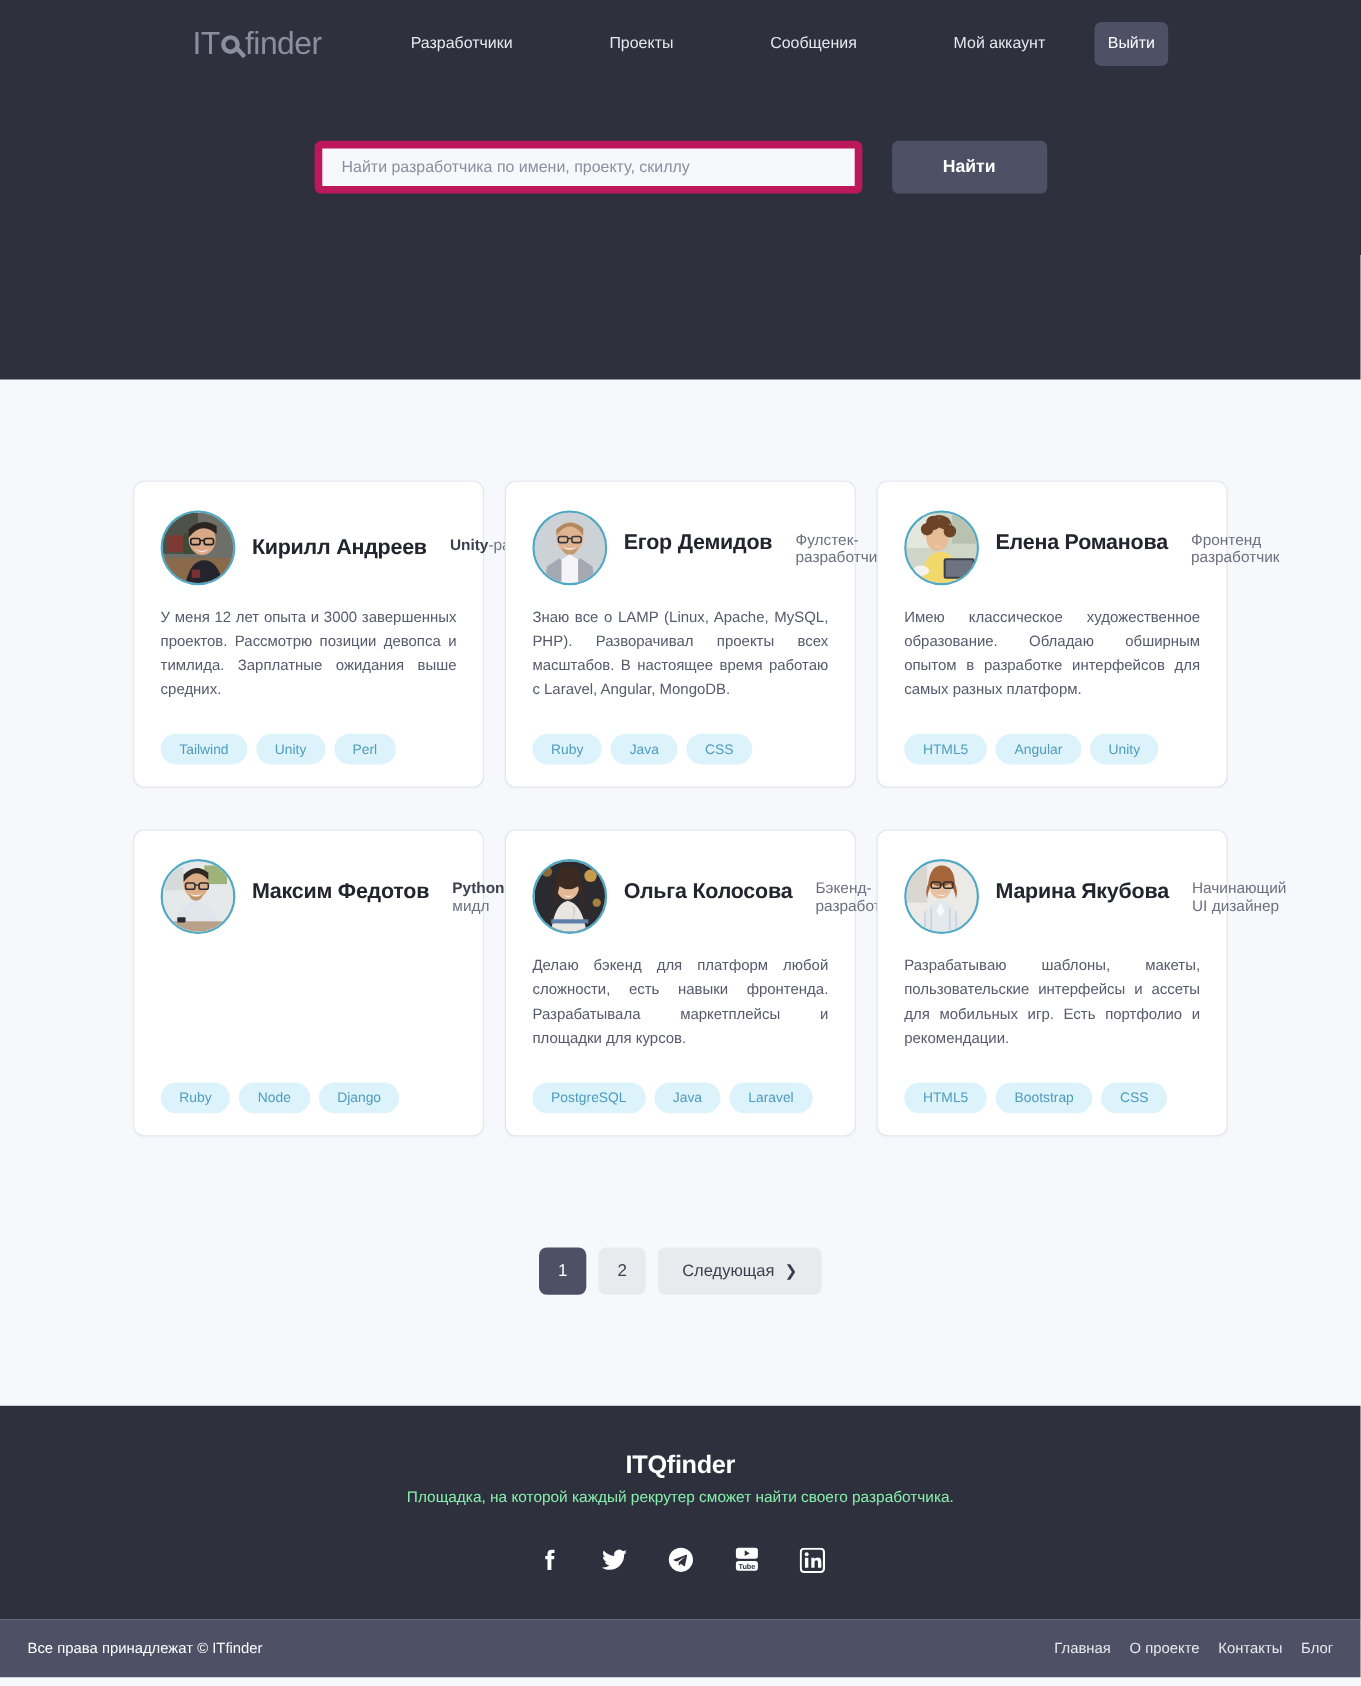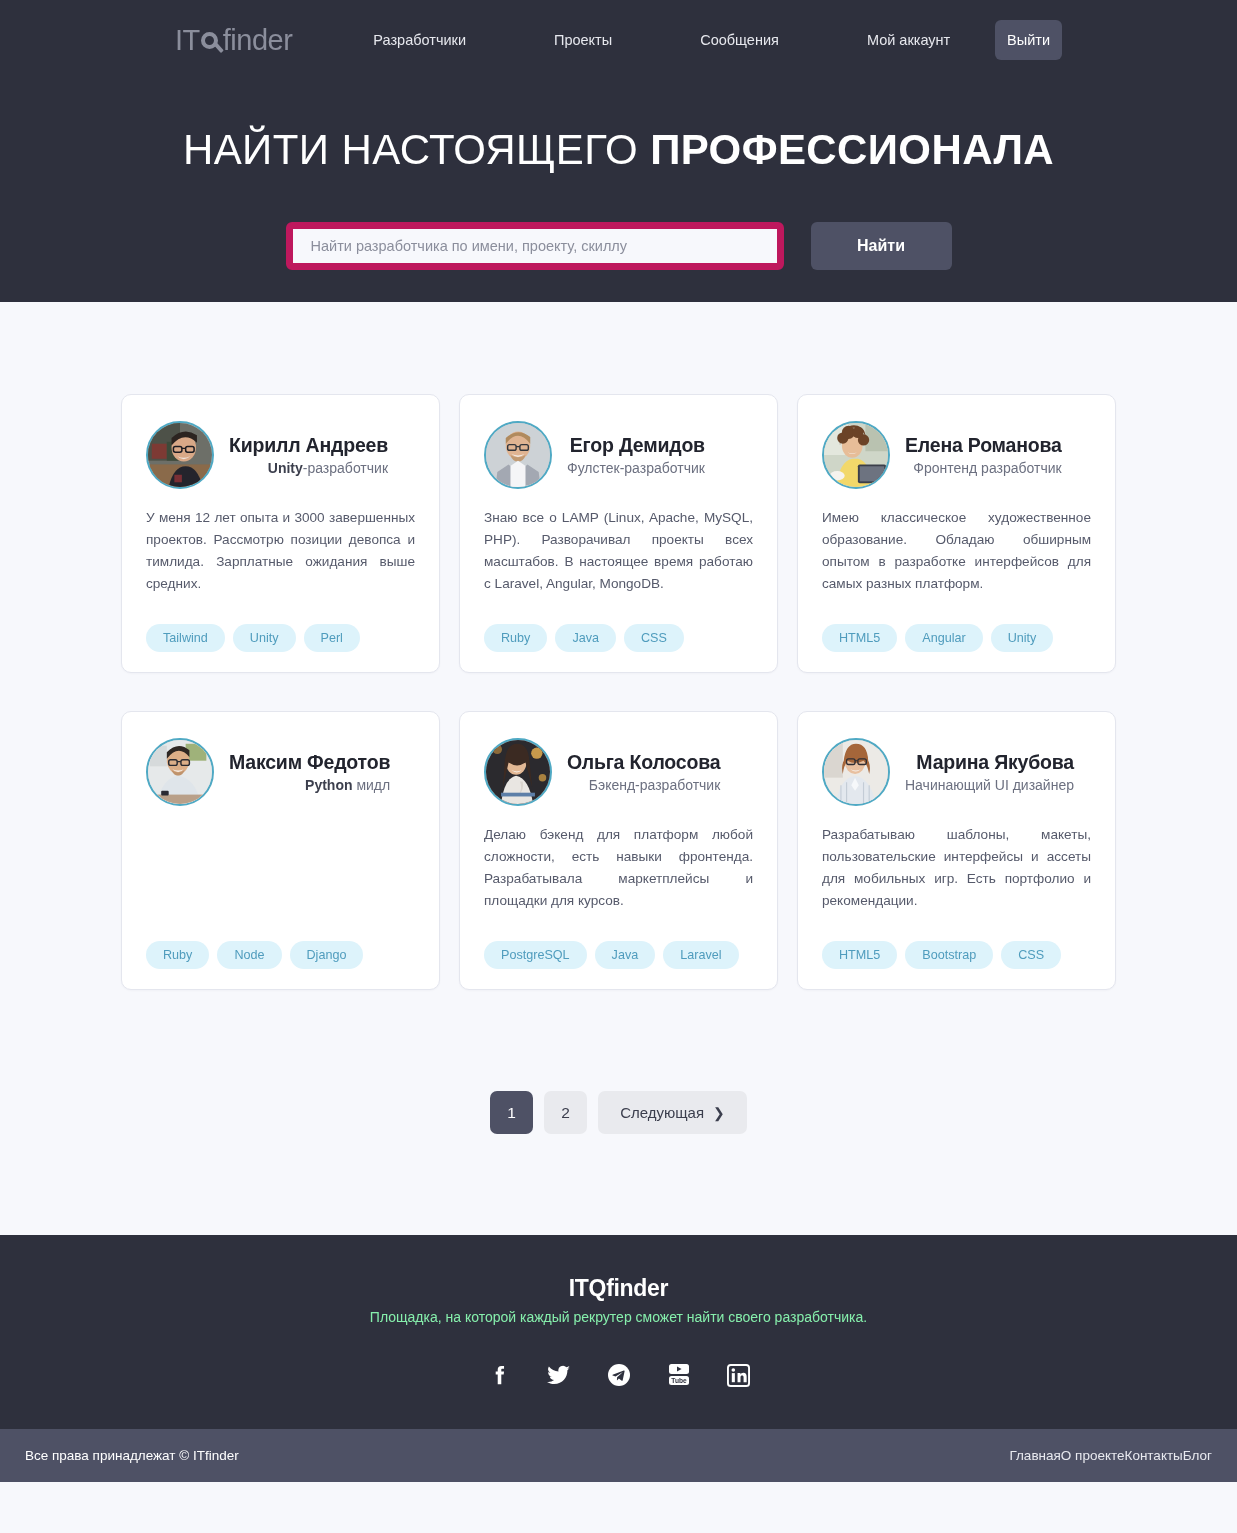--- a/index.html
+++ b/index.html
@@ -9,21 +9,21 @@
     width: 1237px;
     background: #f7f8fc;
     font-family: "Liberation Sans", "DejaVu Sans", sans-serif;
     -webkit-font-smoothing: antialiased;
   }
 
   
   .hero {
     background: #2e303d;
     padding: 0 0 0 0;
-    height: 302px;
+    height: 345px;
     position: relative;
   }
 
   .topbar {
     height: 80px;
     display: flex;
     align-items: center;
     padding: 0 175px 0 175px;
   }
 
@@ -174,21 +174,21 @@
     height: 68px;
     border-radius: 50%;
     border: 2px solid #4fa9c4;
     flex: 0 0 68px;
     overflow: hidden;
     position: relative;
     background: #c9d3d8;
   }
   .avatar svg { display: block; width: 100%; height: 100%; }
 
-  .card-ident { display: flex; flex-direction: column; gap: 3px; align-items: flex-end; }
+  .card-ident { display: flex; flex-direction: row; gap: 21px; }
   .card-name {
     font-size: 19.5px;
     font-weight: 700;
     color: #22242e;
     letter-spacing: -0.2px;
     white-space: nowrap;
   }
   .card-role {
     font-size: 14px;
     color: #6c7080;
@@ -296,20 +296,21 @@
     align-items: center;
     justify-content: space-between;
     padding: 0 25px 0 25px;
   }
   .copyright {
     color: #ffffff;
     font-size: 13.5px;
   }
   .bottom-links {
     display: flex;
+    gap: 17px;
   }
   .bottom-links a {
     color: #e8e9ef;
     font-size: 13.5px;
     text-decoration: none;
     cursor: pointer;
   }
 </style>
 </head>
 <body>
@@ -330,23 +331,20 @@
     <nav class="nav">
       <a class="nav-link" href="#">Разработчики</a>
       <a class="nav-link" href="#">Проекты</a>
       <a class="nav-link" href="#">Сообщения</a>
       <a class="nav-link" href="#">Мой аккаунт</a>
     </nav>
 
     <button class="logout-btn">Выйти</button>
   </div>
 
-  <h1 class="hero-title">
-    <span>НАЙТИ НАСТОЯЩЕГО </span><b>ПРОФЕССИОНАЛА</b>
-  </h1>
 
   <div class="search-row">
     <input class="search-input" type="text" placeholder="Найти разработчика по имени, проекту, скиллу" style="">
     <button class="search-btn">Найти</button>
   </div>
 </section>
 
 <main>
 
   <div class="cards-grid">

